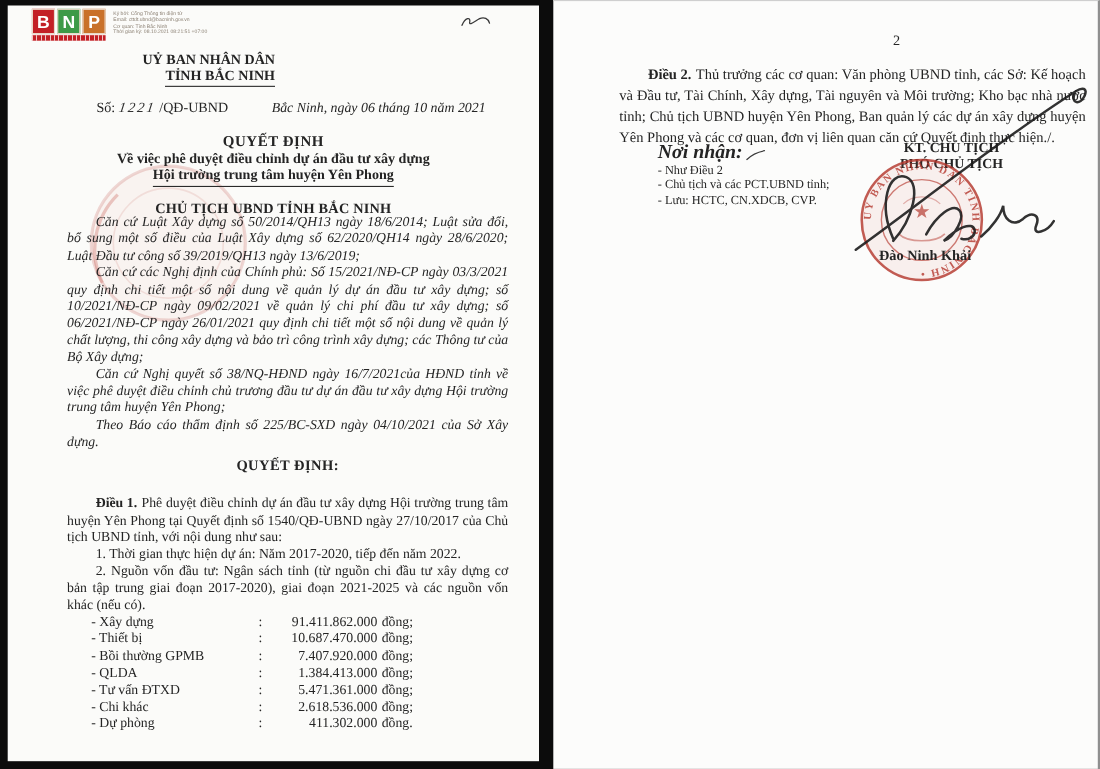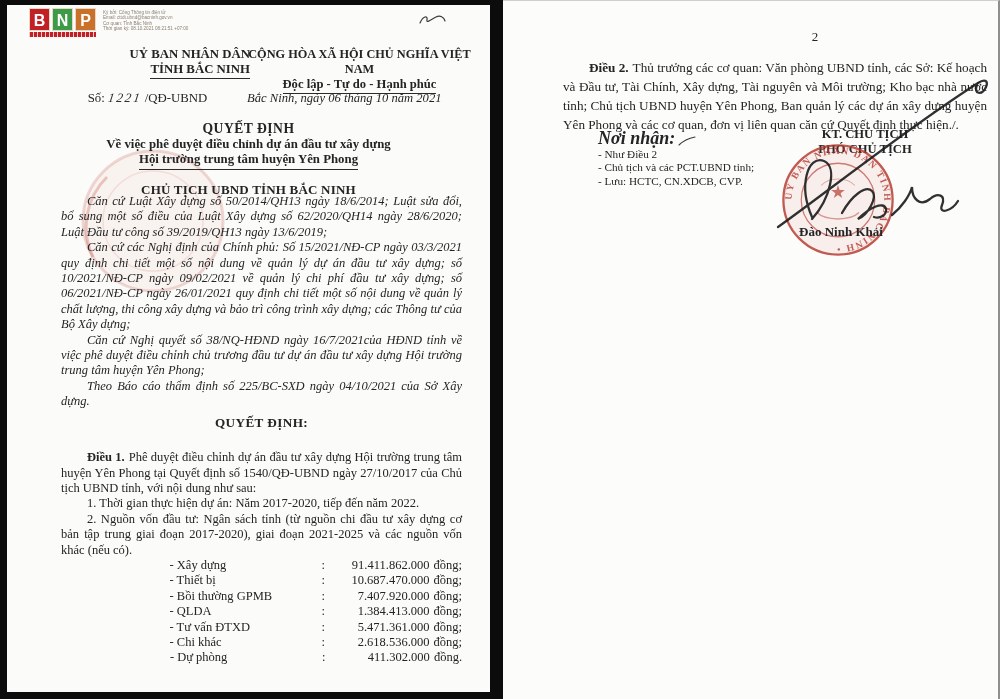--- a/index.html
+++ b/index.html
@@ -52,21 +52,21 @@
 
   
   .p1-body { position:absolute; left:54px; top:189px; width:401px;
     font-size:12.5px; line-height:15.4px; text-align:justify; }
   .recital { font-style:italic; text-indent:26px; }
   .qd-heading { text-align:center; font-weight:bold; font-size:13.2px;
     margin:5px 0 20px; letter-spacing:.4px; }
   .body-p { text-indent:26px; }
   .lead-b { font-weight:bold; margin-right:4px; }
   .cost-list { margin-left:22px; }
-  .cost-row { display:flex; white-space:nowrap;justify-content:flex-end; }
+  .cost-row { display:flex; white-space:nowrap; }
   .c-label { width:152px; }
   .c-colon { width:10px; }
   .c-num { width:98px; text-align:right; }
   .c-suf { margin-left:4px; }
 
   
   #page2 { position:absolute; left:503px; top:0; width:497px; height:699px;
     background:#fcfcfb; color:#242424; border-top:1px solid #cfcfcf;
     border-right:2px solid #8f8f8f; }
   .pg-num { position:absolute; left:297px; top:28px; width:30px; text-align:center;
@@ -111,24 +111,20 @@
 
       <div class="hdr-left">
         <div>UỶ BAN NHÂN DÂN</div>
         <div><span class="u-part">TỈNH BẮC NINH</span></div>
       </div>
       <div class="doc-no">
         <span>Số:</span>
         <span class="hand-no">1221</span>
         <span>/QĐ-UBND</span>
       </div>
-      <div class="hdr-right">
-        <div>CỘNG HÒA XÃ HỘI CHỦ NGHĨA VIỆT NAM</div>
-        <div class="motto"><span class="u-part">Độc lập - Tự do - Hạnh phúc</span></div>
-      </div>
       <div class="place-date">Bắc Ninh, ngày 06 tháng 10 năm 2021</div>
 
       <svg class="faint-stamp" width="172" height="172" viewBox="0 0 172 172">
         <circle cx="86" cy="86" r="70" fill="none" stroke="rgba(192,68,58,.20)" stroke-width="3"></circle>
         <circle cx="86" cy="86" r="50" fill="none" stroke="rgba(192,68,58,.12)" stroke-width="1.5"></circle>
         <path d="M26,122 A70,70 0 0 1 40,42" fill="none" stroke="rgba(192,68,58,.28)" stroke-width="3"></path>
         <circle cx="86" cy="86" r="70" fill="rgba(210,90,80,.05)"></circle>
       </svg>
 
       <div class="title-block">

